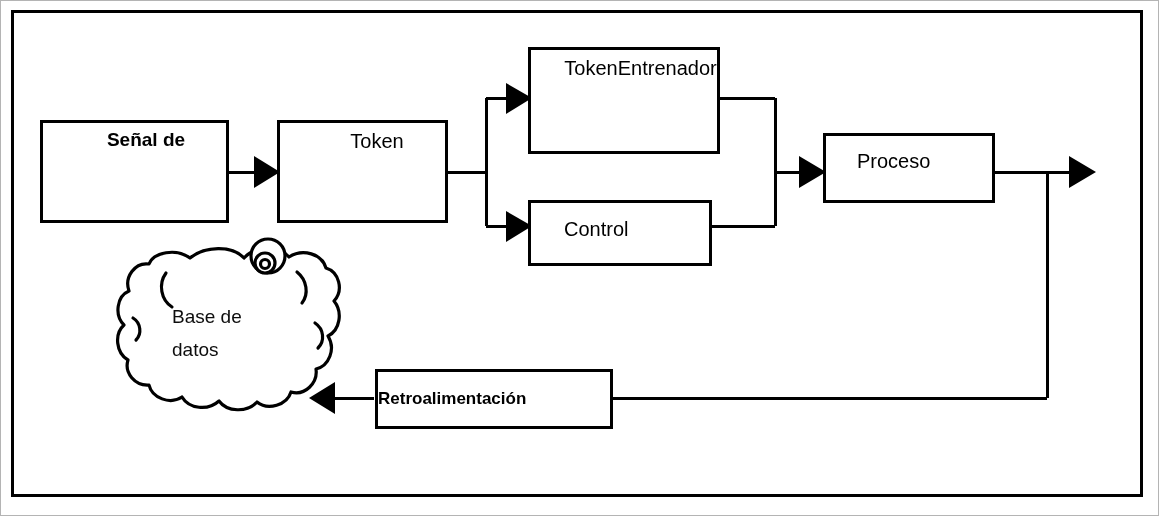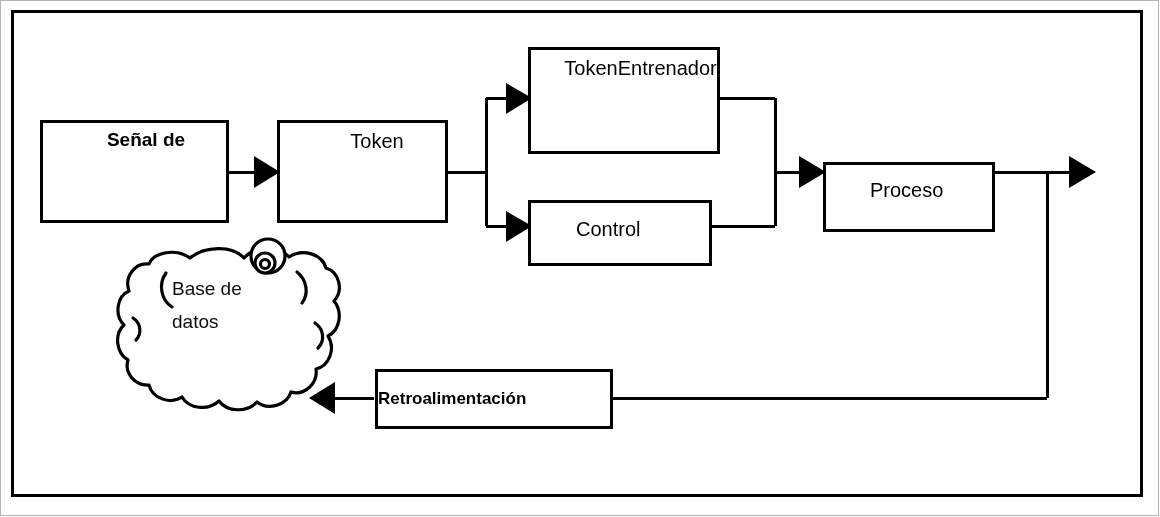--- a/index.html
+++ b/index.html
@@ -79,51 +79,50 @@
     padding-left: 33px;
   }
   #node-entrenador .line {
     font-size: 20px;
     line-height: 37px;
   }
   #node-control {
     left: 528px; top: 200px; width: 184px; height: 66px;
     justify-content: flex-start;
     padding-top: 12px;
-    padding-left: 45px;
+    padding-left: 33px;
   }
   #node-control .line {
     font-size: 20px;
     line-height: 28px;
   }
   #node-proceso {
     left: 823px; top: 133px; width: 172px; height: 70px;
     justify-content: flex-start;
     padding-top: 11px;
-    padding-left: 44px;
-    margin-top: 29px;
+    padding-left: 31px;
   }
   #node-proceso .line {
     font-size: 20px;
     line-height: 28px;
   }
   #node-retro {
     left: 375px; top: 369px; width: 238px; height: 60px;
     justify-content: flex-start;
     align-items: center;
   }
   #node-retro .line {
     font-size: 17px;
     font-weight: bold;
   }
   
   #cloud-label {
     position: absolute;
     left: 172px;
-    top: 272px;
+    top: 300px;
     width: 140px;
     text-align: left;
     color: #0d0d0d;
     font-size: 19px;
     line-height: 33px;
     white-space: pre-line;
   }
 </style>
 </head>
 <body>

